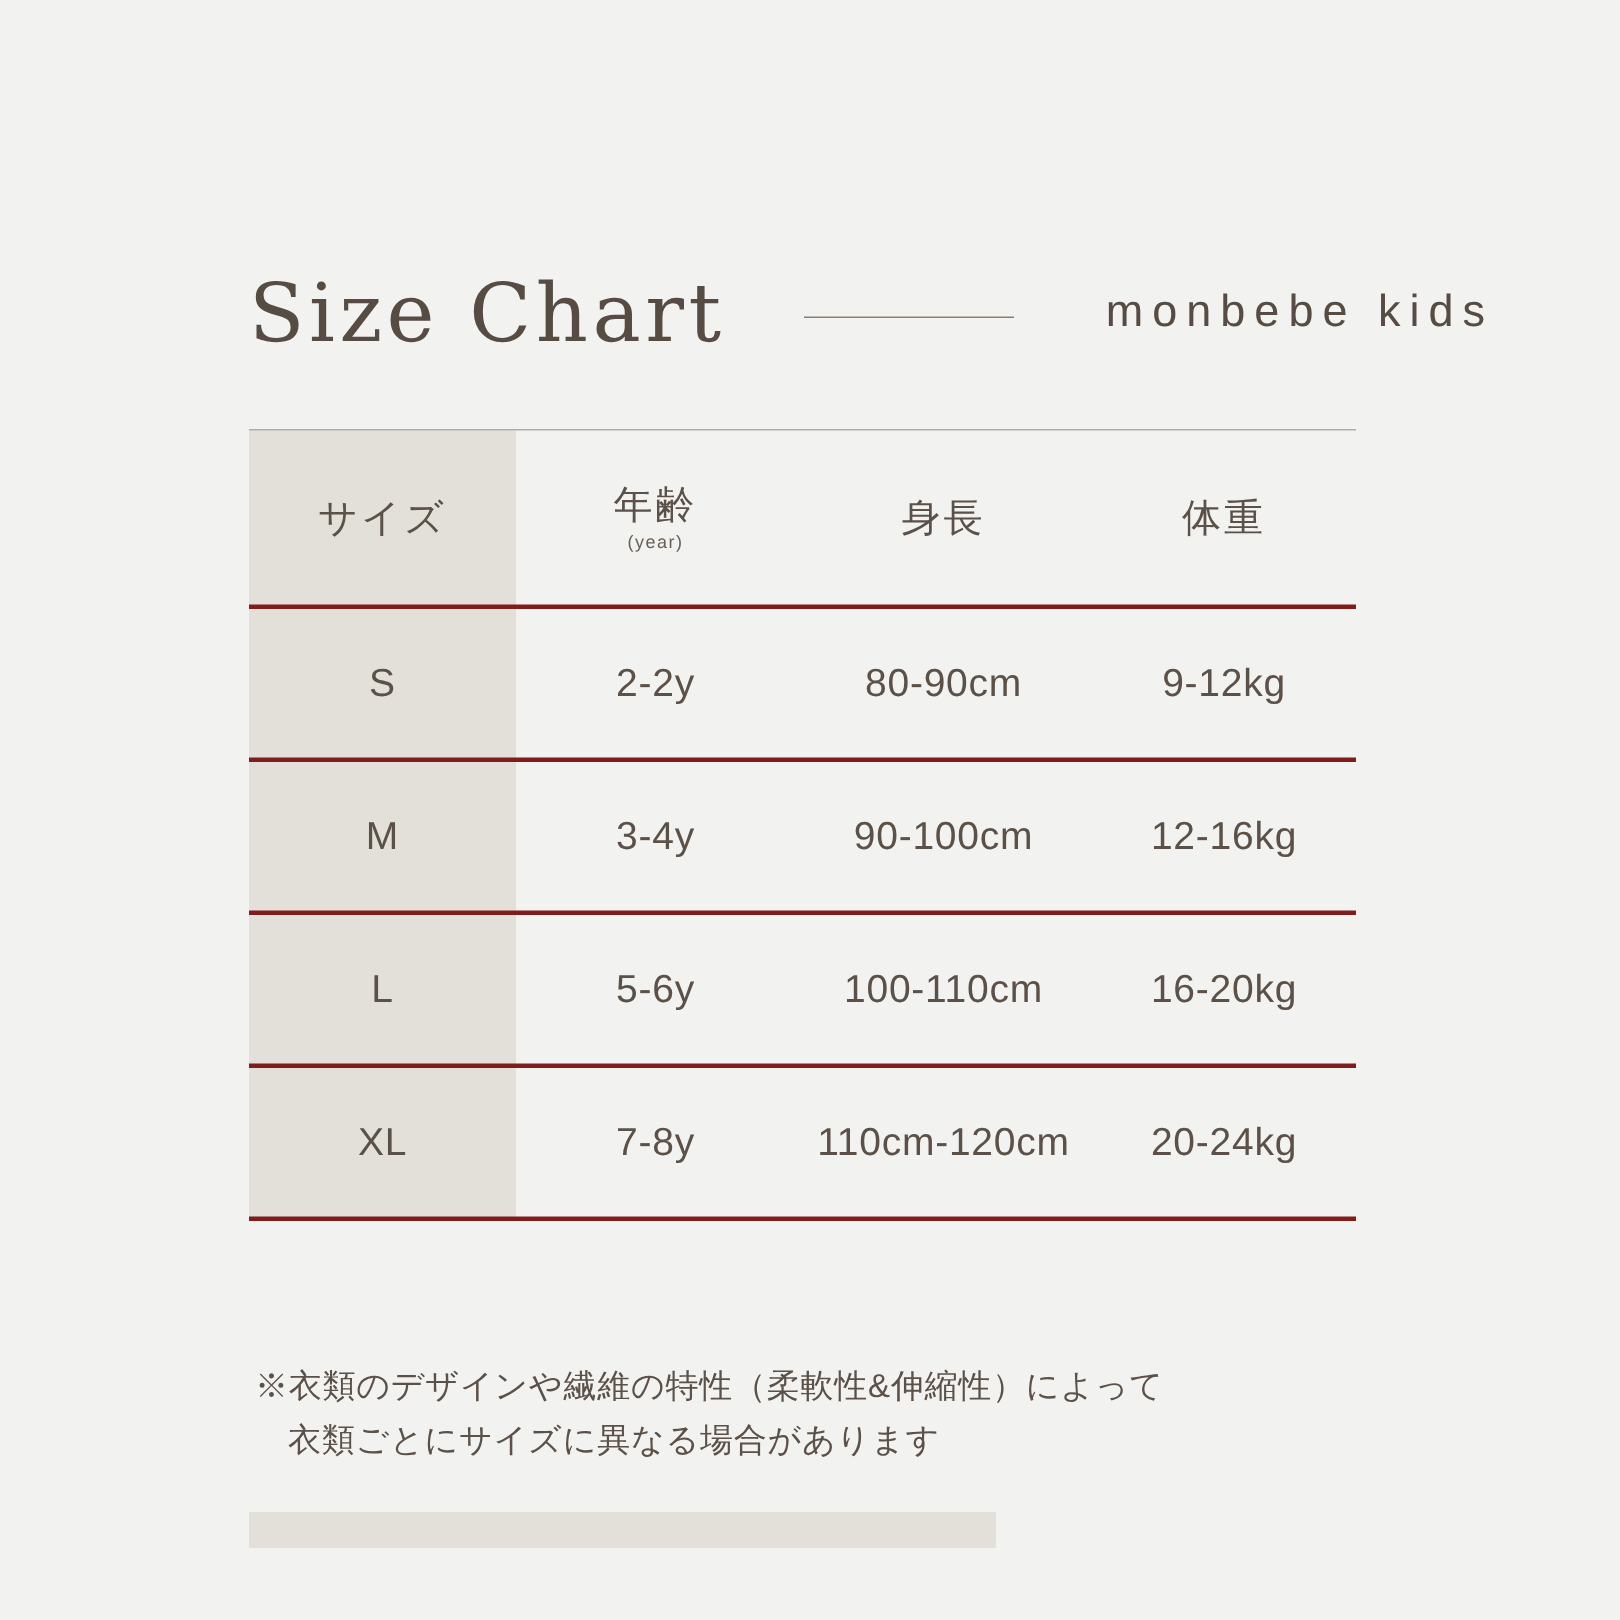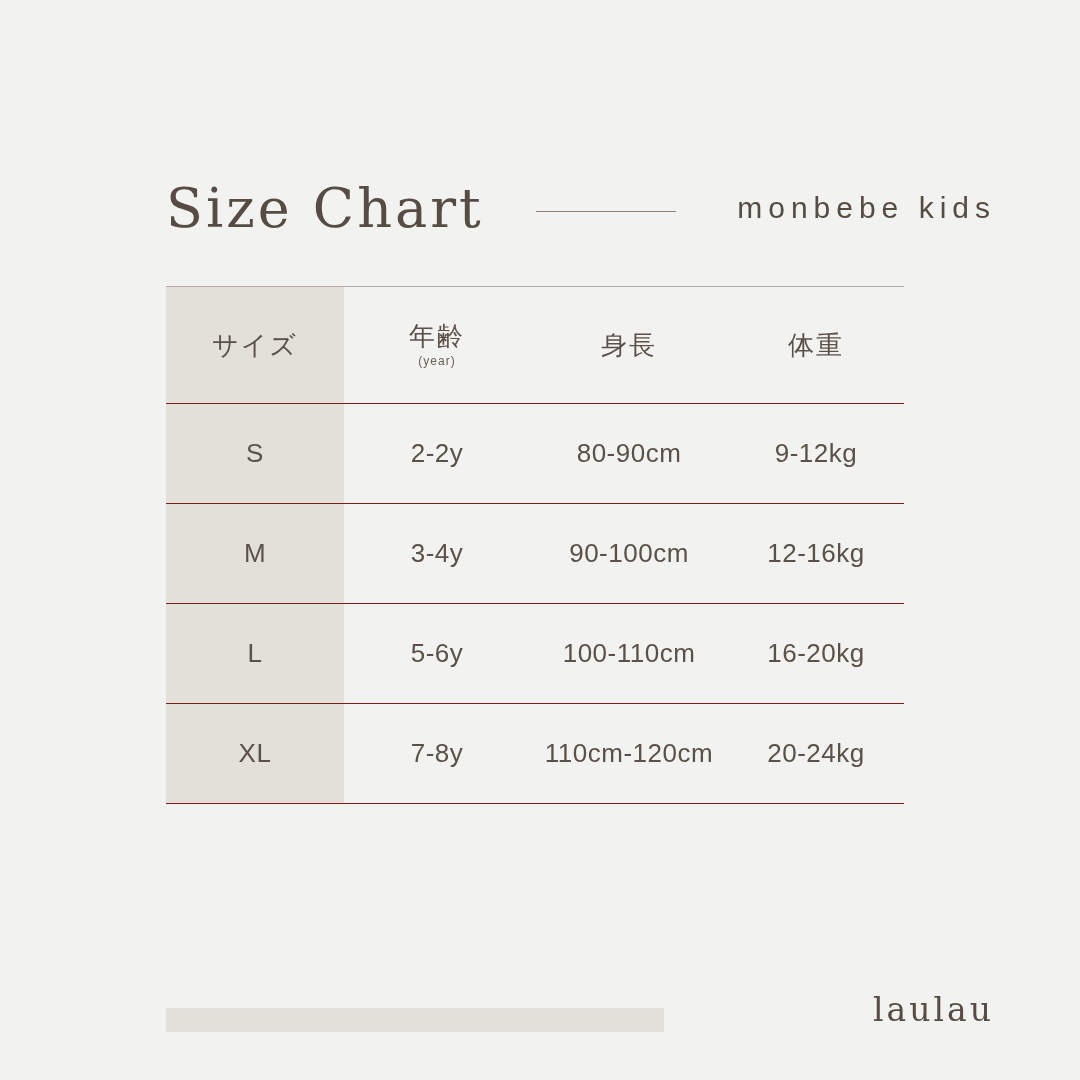--- a/index.html
+++ b/index.html
@@ -70,21 +70,21 @@
   table.size-table col.c1 { width: 178px; }
   table.size-table col.c2 { width: 186px; }
   table.size-table col.c3 { width: 198px; }
   table.size-table col.c4 { width: 176px; }
 
   table.size-table th,
   table.size-table td {
     text-align: center;
     vertical-align: middle;
     border-top: 1px solid #b4aca2;
-    border-bottom: 1px solid #7f1d1d;
+    border-bottom: 3px solid #7f1d1d;
     color: #5b5148;
     font-weight: 400;
   }
   table.size-table thead th {
     height: 114px;
     font-size: 26px;
     letter-spacing: 2px;
   }
   table.size-table tbody td {
     height: 97px;
@@ -201,17 +201,20 @@
         <tr>
           <td class="sizecol">XL</td>
           <td>7-8y</td>
           <td>110cm-120cm</td>
           <td>20-24kg</td>
         </tr>
       </tbody>
     </table>
   </div>
 
+  <div class="note">
+    <span>※衣類のデザインや繊維の特性（柔軟性&amp;伸縮性）によって</span>
+    <span class="line2">衣類ごとにサイズに異なる場合があります</span>
+  </div>
 
   <div class="footer-bar"></div>
-  <div class="footer-logo">laulau</div>
 
 </div>
 
 </body></html>

